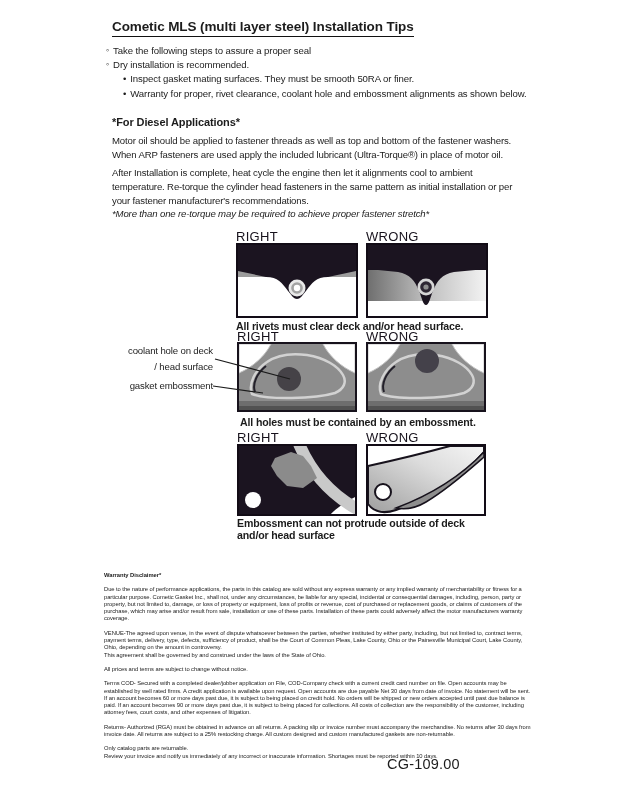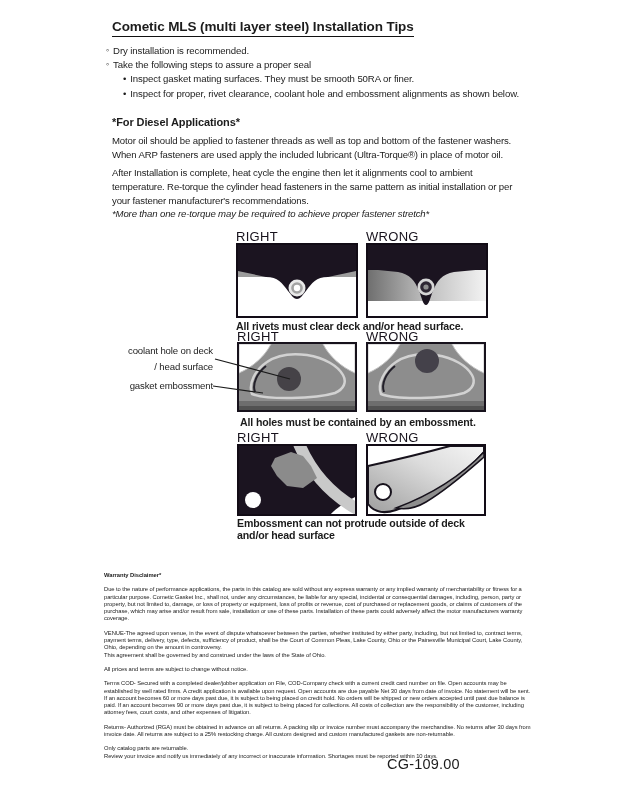--- a/index.html
+++ b/index.html
@@ -44,24 +44,24 @@
   .wline{margin:0;}
   
   .footer-code{left:387px;top:756px;font-size:14.5px;letter-spacing:0.2px;}
 </style>
 </head>
 <body>
 
 <h1 class="abs title">Cometic MLS (multi layer steel) Installation Tips</h1>
 
 <ul class="abs tips">
+  <li class="main">Take the following steps to assure a proper seal</li>
   <li class="main">Dry installation is recommended.</li>
-  <li class="main">Take the following steps to assure a proper seal</li>
   <li class="sub">Inspect gasket mating surfaces.  They must be smooth 50RA or finer.</li>
-  <li class="sub">Inspect for proper, rivet clearance, coolant hole and embossment alignments as shown below.</li>
+  <li class="sub">Warranty for proper, rivet clearance, coolant hole and embossment alignments as shown below.</li>
 </ul>
 
 <div class="abs diesel-h">*For Diesel Applications*</div>
 <div class="abs para p1">Motor oil should be applied to fastener threads as well as top and bottom of the fastener washers. When ARP fasteners are used apply the included lubricant (Ultra-Torque®) in place of motor oil.</div>
 <div class="abs para p2">After Installation is complete, heat cycle the engine then let it alignments cool to ambient temperature. Re-torque the cylinder head fasteners in the same pattern as initial installation or per your fastener manufacturer's recommendations.</div>
 <div class="abs para note">*More than one re-torque may be required to achieve proper fastener stretch*</div>
 
 <div class="abs dlabel" style="left:236px;top:229px;">RIGHT</div>
 <div class="abs dlabel" style="left:366px;top:229px;">WRONG</div>
 

